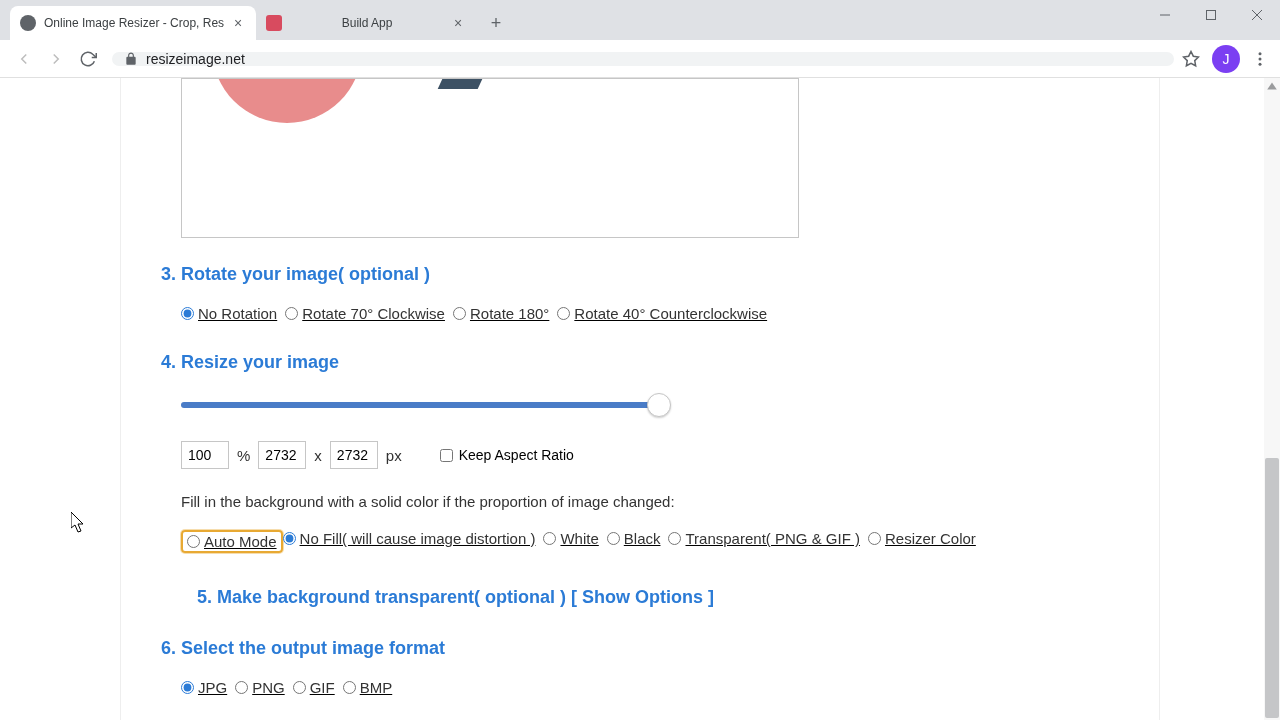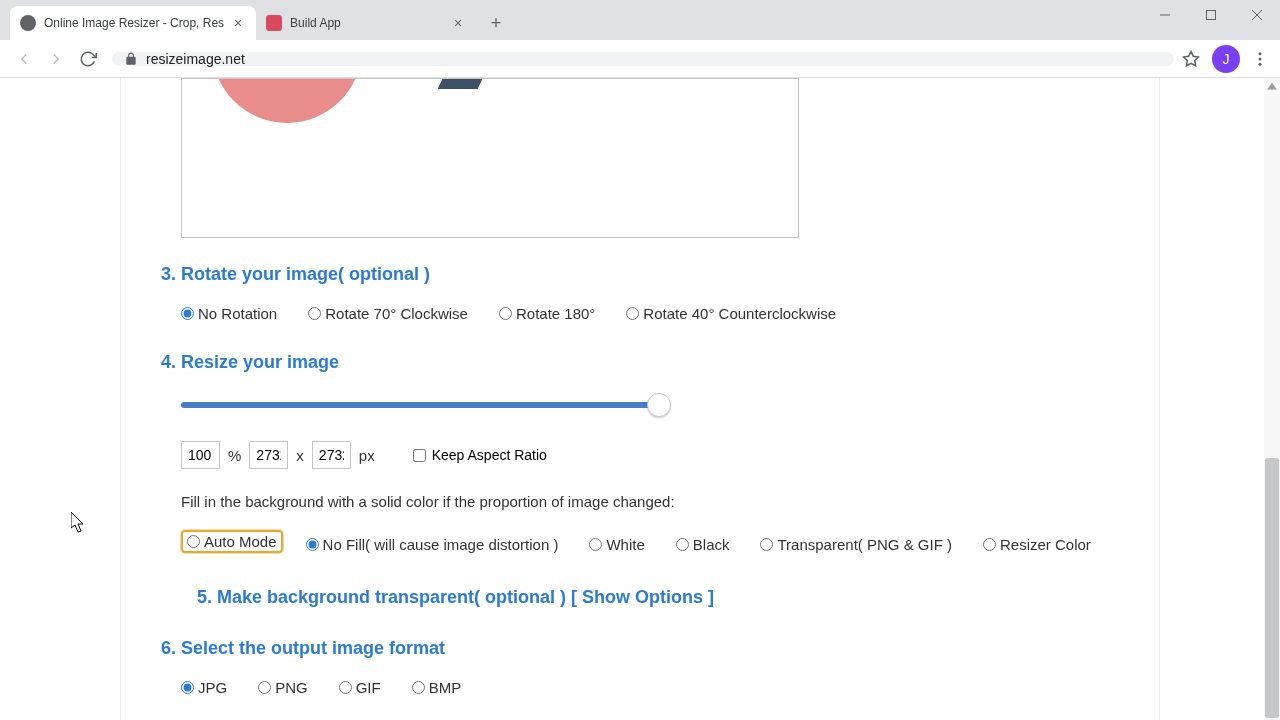--- a/index.html
+++ b/index.html
@@ -1,20 +1,20 @@
 <!DOCTYPE html>
 <html><head>
 <meta charset="utf-8">
 <style>
 * { box-sizing: border-box; margin: 0; padding: 0; }
 body { font-family: Arial, sans-serif; font-size: 14px; background: #fff; overflow: hidden; width: 1280px; height: 720px; position: relative; }
 
 
 .browser-chrome { background: #dfe1e5; height: 40px; display: flex; align-items: flex-end; padding-left: 10px; position: relative; }
-.tab { background: #fff; height: 34px; display: flex; align-items: center; padding: 0 10px; border-radius: 8px 8px 0 0; position: relative; min-width: 220px; margin-right: 0; }
+.tab { background: #fff; height: 34px; display: flex; align-items: center; padding: 0 10px; border-radius: 8px 8px 0 0; position: relative; min-width: 220px; margin-right: 0; text-align: center; }
 .tab.inactive { background: transparent; border-radius: 0; }
 .tab-favicon { width: 16px; height: 16px; margin-right: 8px; border-radius: 50%; background: #5f6368; flex-shrink: 0; }
 .tab-favicon.globe { background: #5f6368; }
 .tab-favicon.red { background: #d84b5f; border-radius: 3px; }
 .tab-title { font-size: 12px; color: #3c4043; white-space: nowrap; overflow: hidden; flex: 1; }
 .tab-close { width: 16px; height: 16px; display: flex; align-items: center; justify-content: center; color: #5f6368; font-size: 14px; cursor: pointer; margin-left: 6px; }
 .new-tab { width: 28px; height: 28px; display: flex; align-items: center; justify-content: center; color: #5f6368; font-size: 18px; cursor: pointer; margin-left: 6px; margin-bottom: 3px; }
 .window-controls { position: absolute; right: 0; top: 0; display: flex; }
 .win-btn { width: 46px; height: 30px; display: flex; align-items: center; justify-content: center; color: #5f6368; cursor: pointer; }
 .win-btn svg { width: 10px; height: 10px; }
@@ -35,31 +35,31 @@
 .viewport { position: absolute; top: 78px; left: 0; right: 0; bottom: 0; overflow: hidden; }
 .page-wrap { width: 1040px; margin: 0 auto; background: #fff; border-left: 1px solid #eee; border-right: 1px solid #eee; padding: 0 40px; min-height: 100%; }
 .preview-frame { border: 1px solid #c6c6c6; width: 618px; height: 160px; margin-left: 20px; margin-bottom: 26px; position: relative; overflow: hidden; }
 .blob-red { position: absolute; width: 150px; height: 150px; border-radius: 50%; background: #e88c8c; left: 30px; top: -106px; }
 .blob-blue { position: absolute; width: 40px; height: 40px; background: #3d5164; left: 265px; top: -30px; transform: skewX(-25deg); }
 
 .section-title { color: #2b7bd6; font-size: 18px; font-weight: bold; margin-bottom: 20px; }
 .body-text { font-size: 15px; color: #333; margin-bottom: 20px; }
 .indent { padding-left: 20px; }
 
-.radio-row { display: flex; align-items: flex-end; flex-wrap: wrap; gap: 23px; margin-bottom: 30px; }
+.radio-row { display: flex; align-items: flex-start; flex-wrap: wrap; gap: 0; margin-bottom: 30px; text-decoration: underline; }
 .radio-wrap { display: inline-flex; align-items: center; margin-right: 8px; }
 .radio-wrap input[type="radio"] { width: 13px; height: 13px; margin-right: 4px; accent-color: #2b7bd6; }
 .radio-wrap label { font-size: 15px; color: #333; }
 
 .slider-wrap { position: relative; width: 490px; height: 24px; margin-bottom: 24px; }
 .slider-track { position: absolute; top: 9px; left: 0; width: 470px; height: 6px; background: #4a7cc7; border-radius: 3px; }
 .slider-thumb { position: absolute; top: 0; left: 466px; width: 24px; height: 24px; border-radius: 50%; background: #fff; border: 1px solid #c6c6c6; box-shadow: 0 1px 2px rgba(0,0,0,0.2); cursor: pointer; }
 
 .dims-row { display: flex; align-items: center; gap: 8px; margin-bottom: 24px; }
-.num-input { width: 39px; height: 28px; border: 1px solid #c6c6c6; padding: 0 6px; font-size: 14px; }
+.num-input { width: 48px; height: 28px; border: 1px solid #c6c6c6; padding: 0 6px; font-size: 14px; }
 .dim-label { font-size: 15px; color: #333; }
 .checkbox-wrap { display: inline-flex; align-items: center; margin-left: 30px; }
 .checkbox-wrap input { width: 13px; height: 13px; margin-right: 6px; }
 
 .highlight-ring { display: inline-flex; align-items: center; border: 2px solid #e8a933; border-radius: 4px; padding: 1px 4px; box-shadow: 0 0 0 1px rgba(232,169,51,0.4); }
 
 
 .scrollbar-track { position: absolute; right: 0; top: 78px; bottom: 0; width: 16px; background: #f7f7f7; }
 .scrollbar-thumb { position: absolute; width: 14px; left: 1px; background: #c5c6c8; border-radius: 2px; top: 380px; height: 260px; cursor: pointer; }
 .scrollbar-arrow { position: absolute; right: 2px; top: 80px; width: 12px; height: 12px; color: #9a9b9d; }

